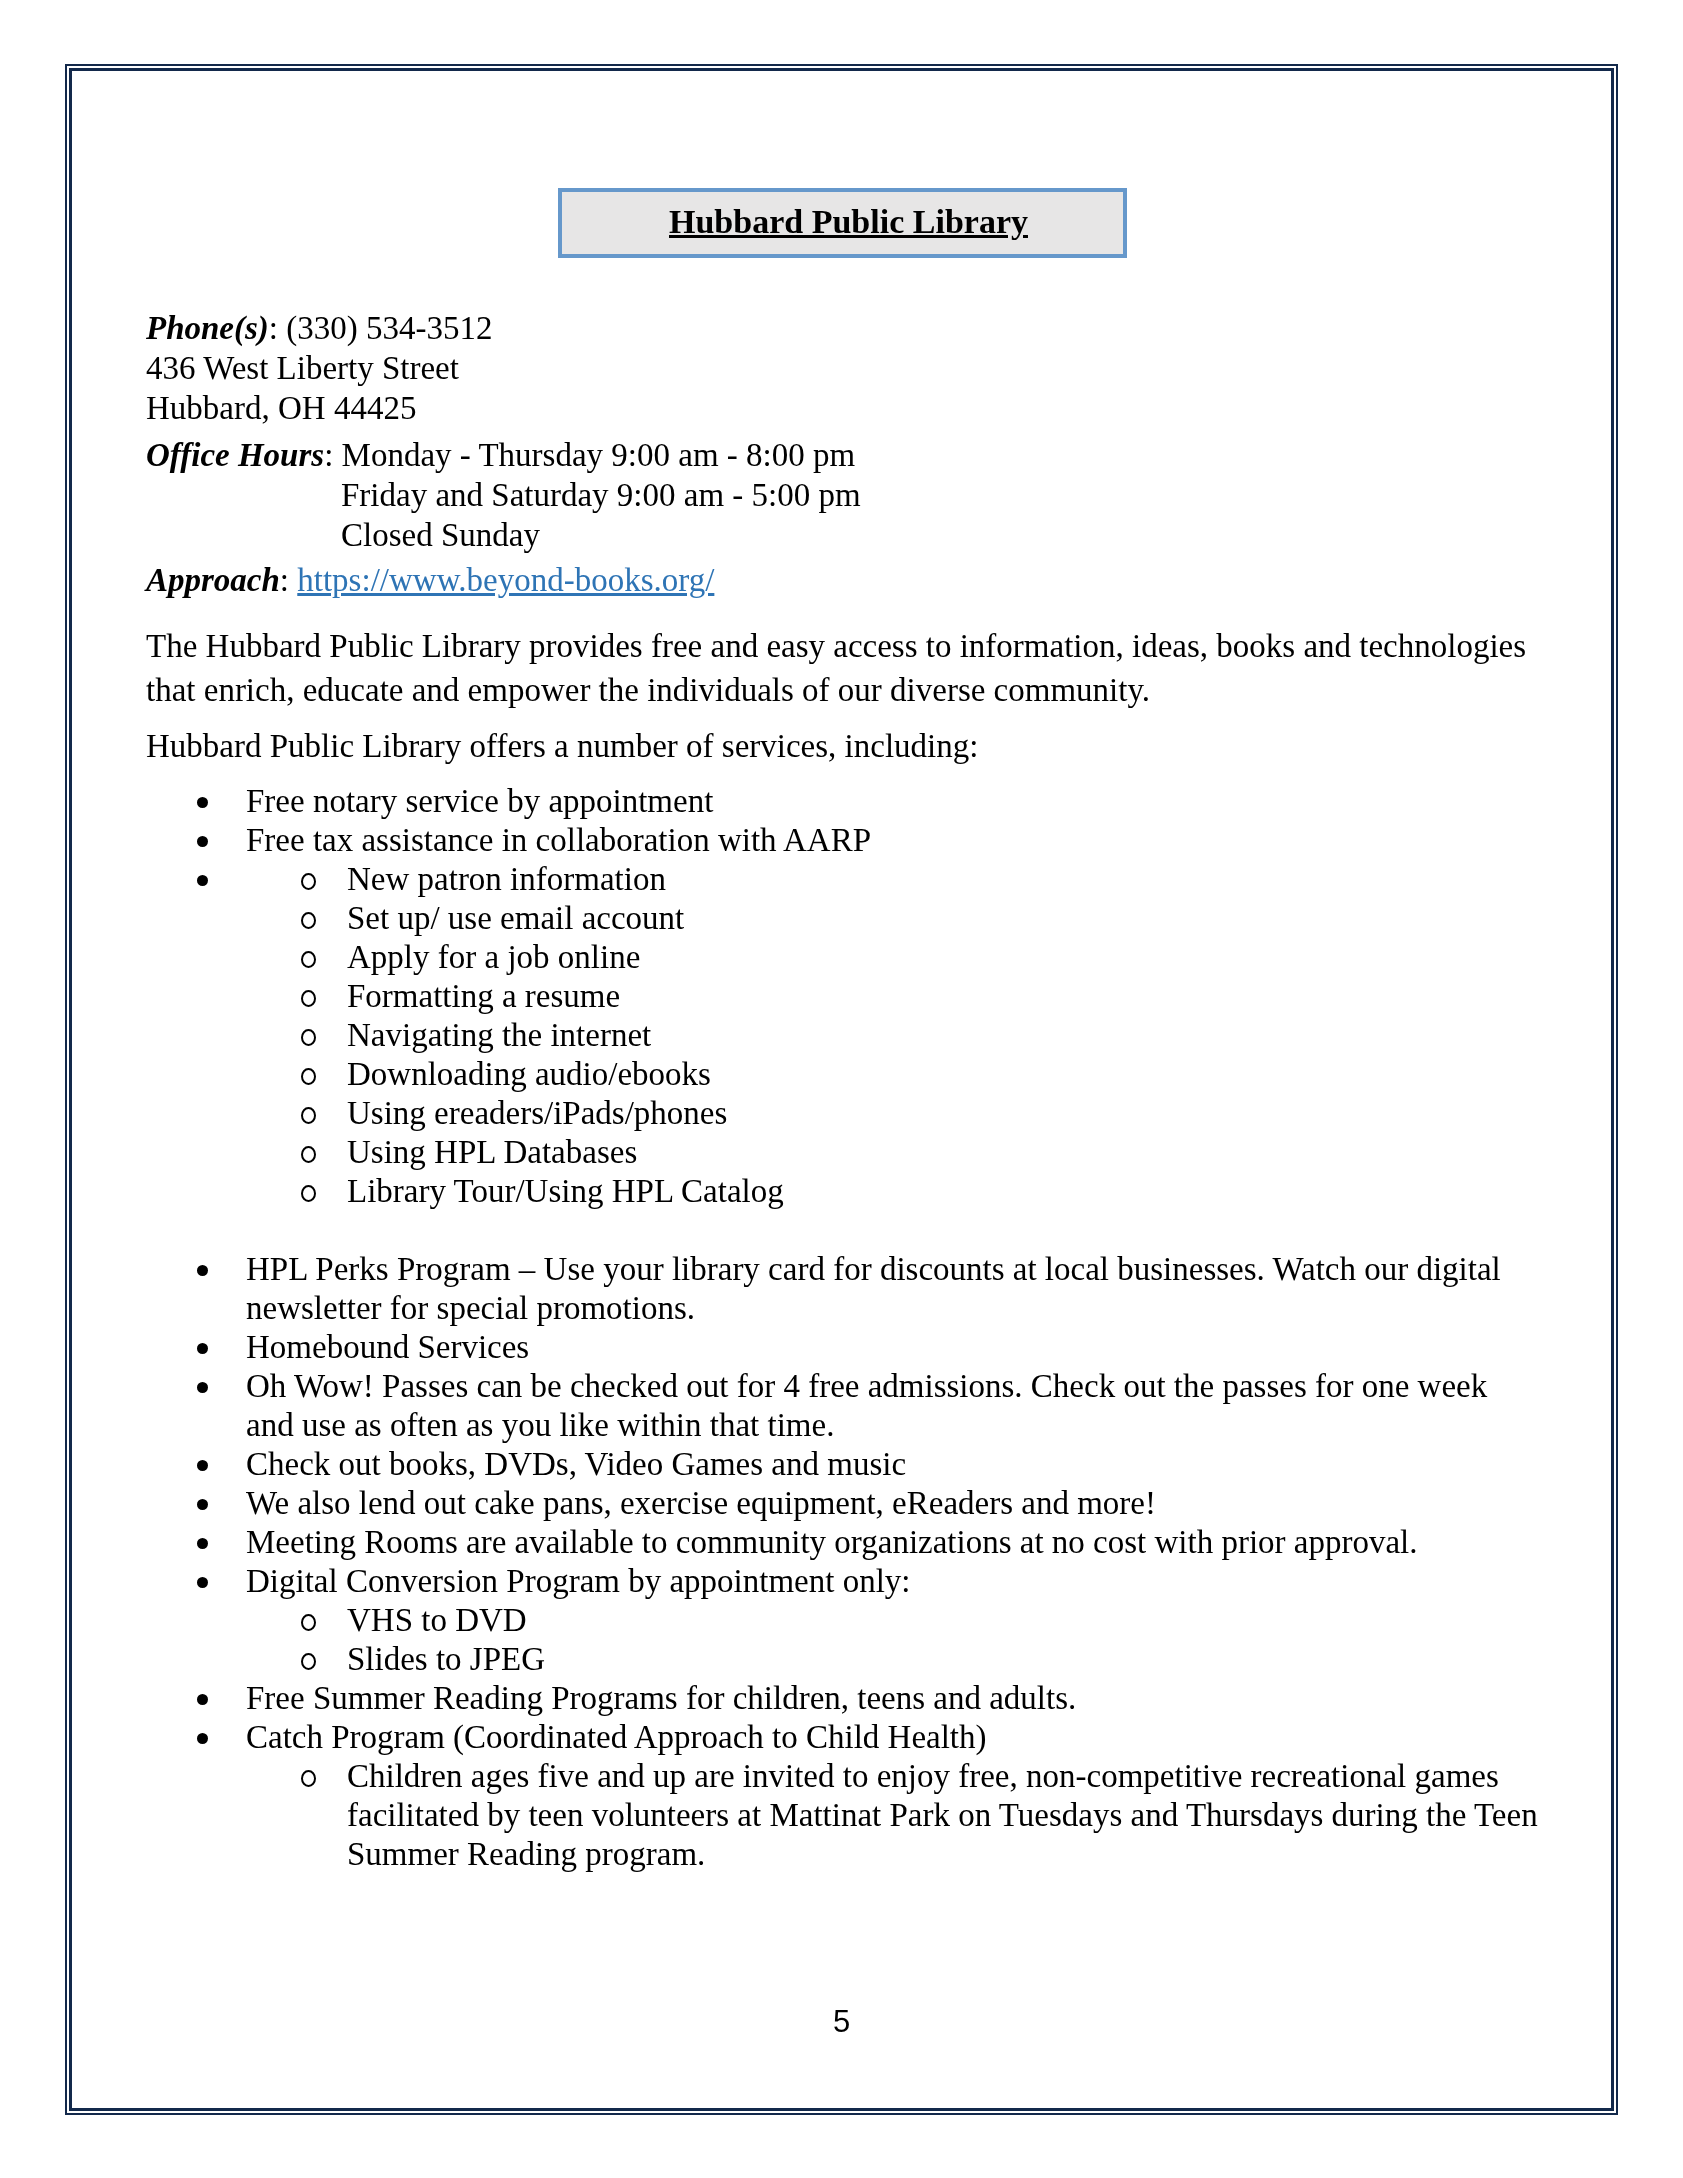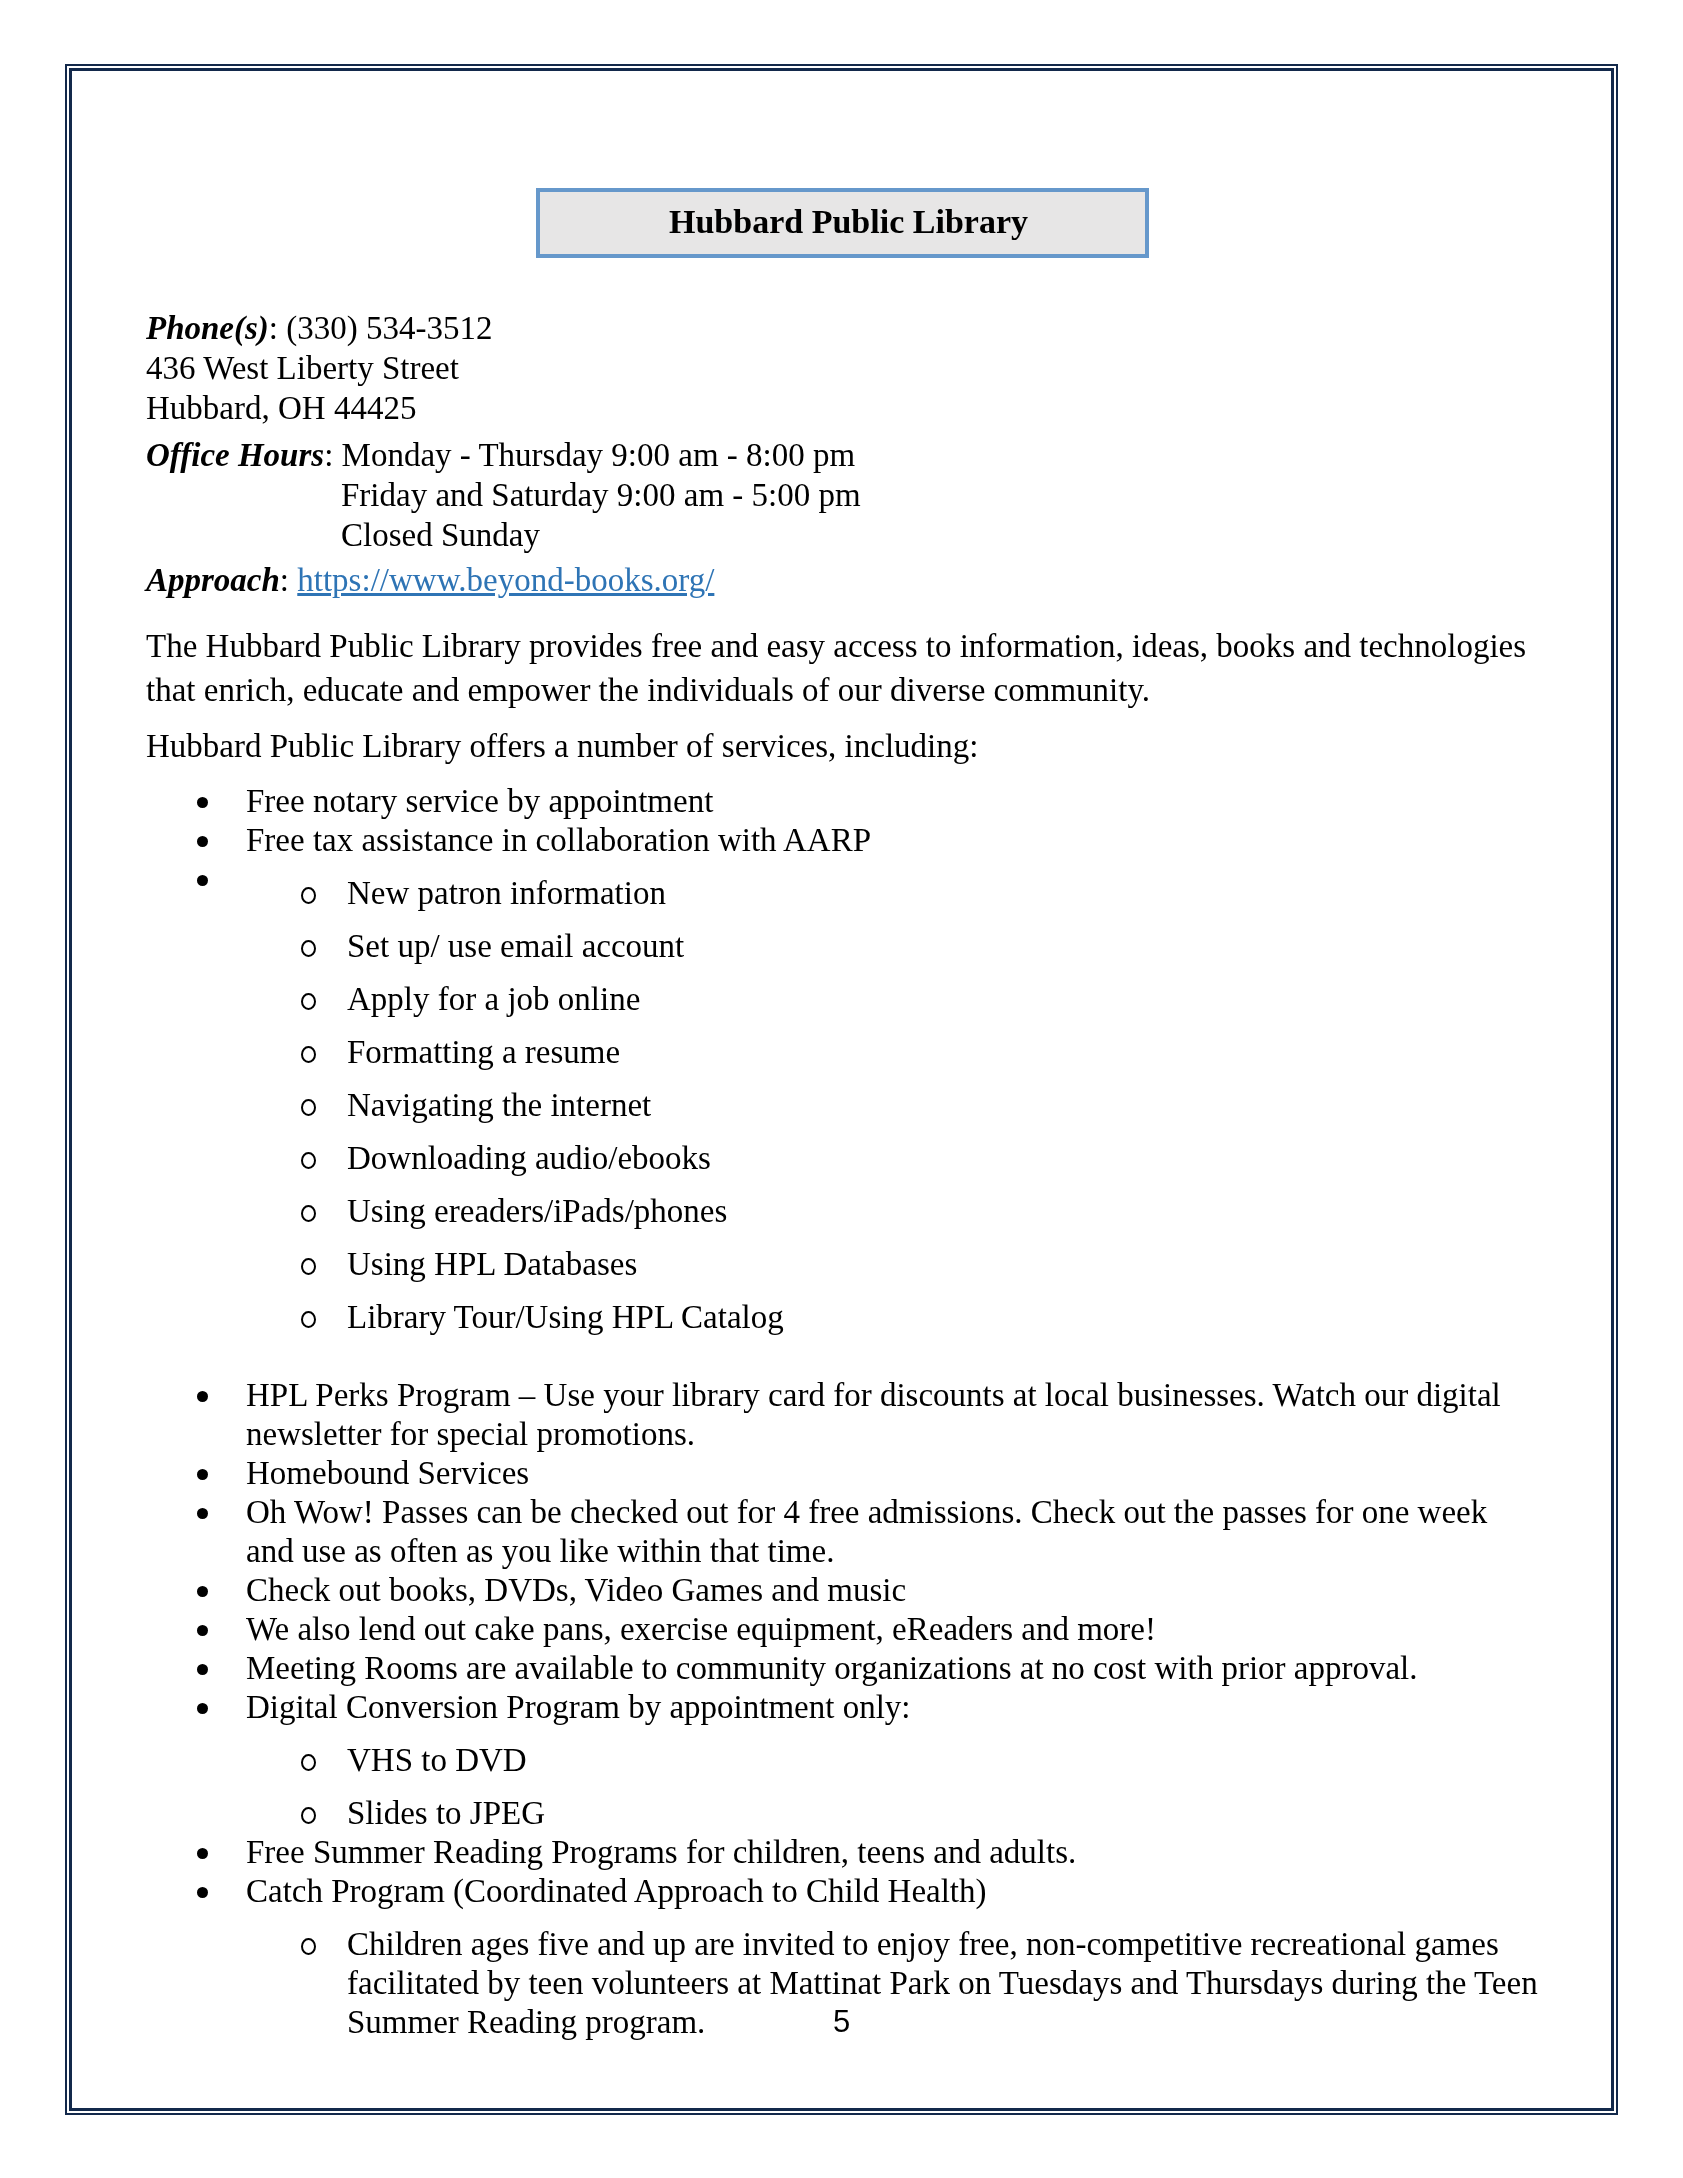--- a/index.html
+++ b/index.html
@@ -16,37 +16,37 @@
   .border-inner{
     position:absolute;inset:2px;
     border:3px solid var(--page-border,#13294b);
   }
   .content{
     position:absolute;left:146px;right:144px;top:0;
     font-size:33px;line-height:40px;
   }
   .title-wrap{margin-top:188px;display:flex;justify-content:center;}
   .title-box{
-    box-sizing:border-box;width:613px;
+    box-sizing:border-box;width:569px;
     border:4px solid var(--title-border,#6698cb);
     background:var(--title-bg,#e7e6e6);
     text-align:center;padding:11px 0 13px 12px;
-    font-weight:bold;font-size:34px;line-height:38px;
+    font-weight:bold;font-size:34px;line-height:38px;text-decoration:underline;
   }
   .contact{margin-top:50px;}
   .hours{margin-top:7px;padding-left:195px;text-indent:-195px;}
   .website{margin-top:5px;}
   .lbl{font-weight:bold;font-style:italic;}
   a.link{color:var(--link,#2e74b5);text-decoration:underline;cursor:pointer;margin-top:48px;}
   .mission{margin-top:24px;line-height:44px;}
   .services-heading{margin-top:15px;line-height:38px;}
   .svc-list{margin-top:17px;line-height:39px;}
   .li{position:relative;}
   .li.l1{padding-left:100px;}
-  .li.l2{padding-left:201px;margin-top:14px;}
+  .li.l2{padding-left:201px;}
   .li.gap{margin-top:39px;}
   .marker{position:absolute;display:block;}
   .marker.dot{
     left:51px;top:15px;width:11px;height:11px;border-radius:50%;background:#000;
   }
   .marker.circle{
     left:155px;top:13px;width:11px;height:13px;border-radius:50%;
     border:2px solid #000;background:transparent;box-sizing:content-box;
   }
   .page-num{

